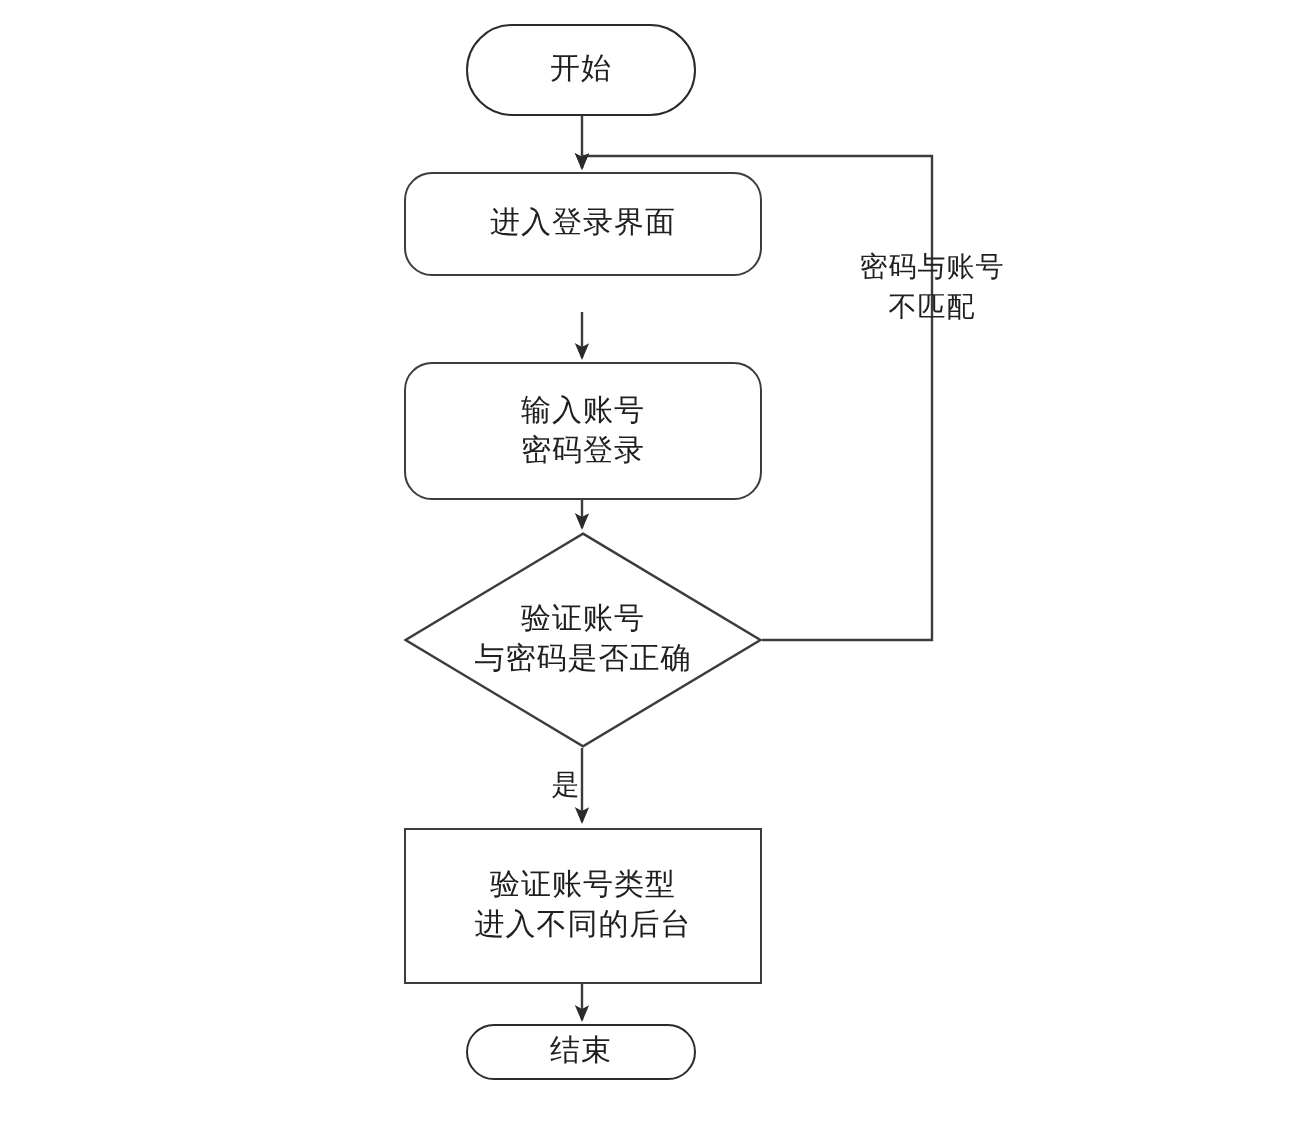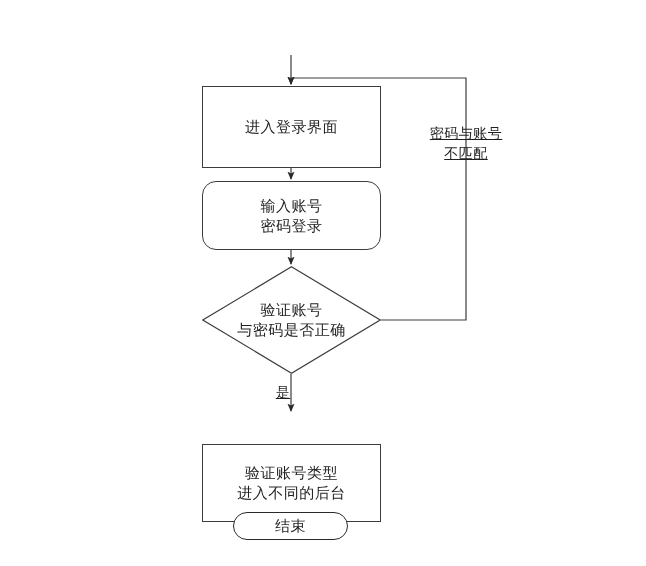--- a/index.html
+++ b/index.html
@@ -74,21 +74,20 @@
   }
   
   .edge-label {
     position: absolute;
     font-size: 14px;
     line-height: 20px;
     color: #1f1f1f;
     white-space: pre-line;
     text-align: center;
     letter-spacing: 0.5px;
-    text-decoration: underline;
   }
 </style>
 </head>
 <body>
 
 <div id="flowchart-canvas">
 
   <svg class="edge-layer" width="646" height="566" viewBox="0 0 646 566">
     <defs>
       <marker id="arrowhead" markerWidth="9" markerHeight="9" refX="6.2" refY="3" orient="auto" markerUnits="strokeWidth">
@@ -114,39 +113,42 @@
 
     <g>
       <path d="M291,374 L291,411" stroke="#3c3c3c" stroke-width="1.2" fill="none" marker-end="url(#arrowhead)"></path>
     </g>
 
     <g>
       <path d="M291,483 L291,510" stroke="#3c3c3c" stroke-width="1.2" fill="none" marker-end="url(#arrowhead)"></path>
     </g>
   </svg>
 
+  <div class="terminator-node" style="left:233px; top:12px; width:115px; height:46px;">
+    <div class="node-label">开始</div>
+  </div>
 
-  <div class="process-node" style="left:202px; top:86px; width:179px; height:82px;">
+  <div class="process-node" style="left:202px; top:86px; width:179px; height:52px;border-radius:14px;">
     <div class="node-label">进入登录界面</div>
   </div>
 
   <div class="process-node" style="left:202px; top:181px; width:179px; height:69px;border-radius:14px;">
     <div class="node-label">输入账号
 密码登录</div>
   </div>
 
   <div class="decision-node" style="left:202px; top:266px; width:179px; height:108px;">
     <svg width="179" height="108" viewBox="0 0 179 108">
       <polygon points="89.5,0.8 178.2,54 89.5,107.2 0.8,54" fill="#ffffff" stroke="#3c3c3c" stroke-width="1.2"></polygon>
     </svg>
     <div class="node-label">验证账号
 与密码是否正确</div>
   </div>
 
-  <div class="process-node" style="left:202px; top:414px; width:179px; height:78px;margin-top:30px;">
+  <div class="process-node" style="left:202px; top:414px; width:179px; height:78px;">
     <div class="node-label">验证账号类型
 进入不同的后台</div>
   </div>
 
   <div class="terminator-node" style="left:233px; top:512px; width:115px; height:28px;">
     <div class="node-label">结束</div>
   </div>
 
   <div class="edge-label" style="left:406px; top:123px; width:120px;">密码与账号
 不匹配</div>

